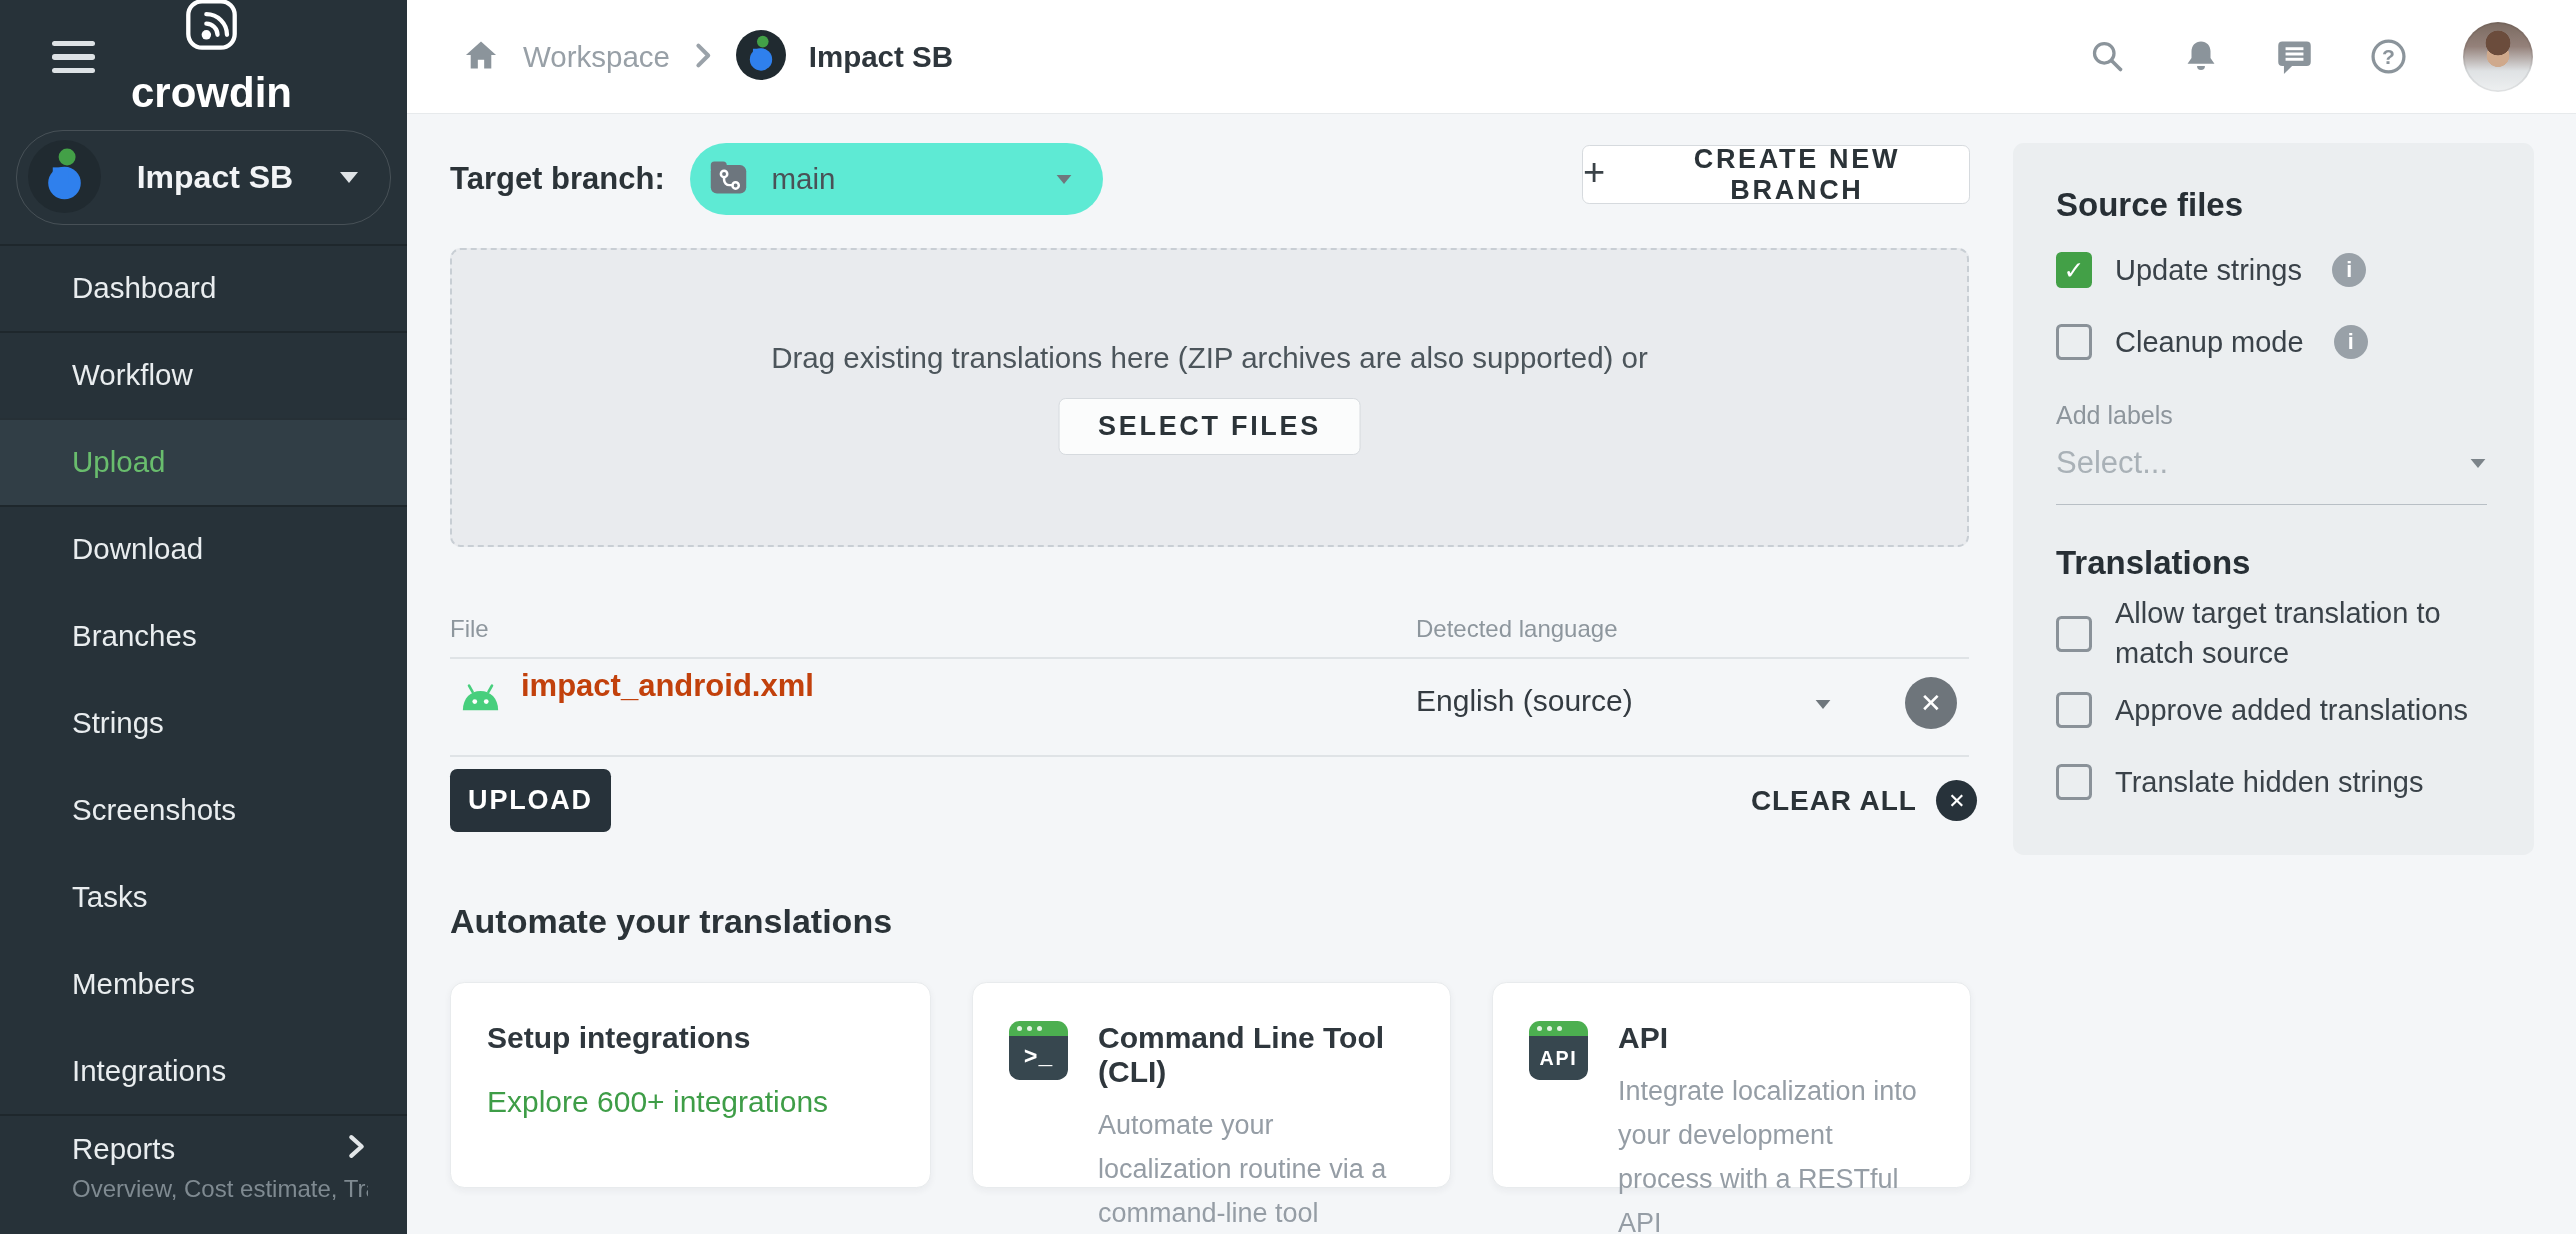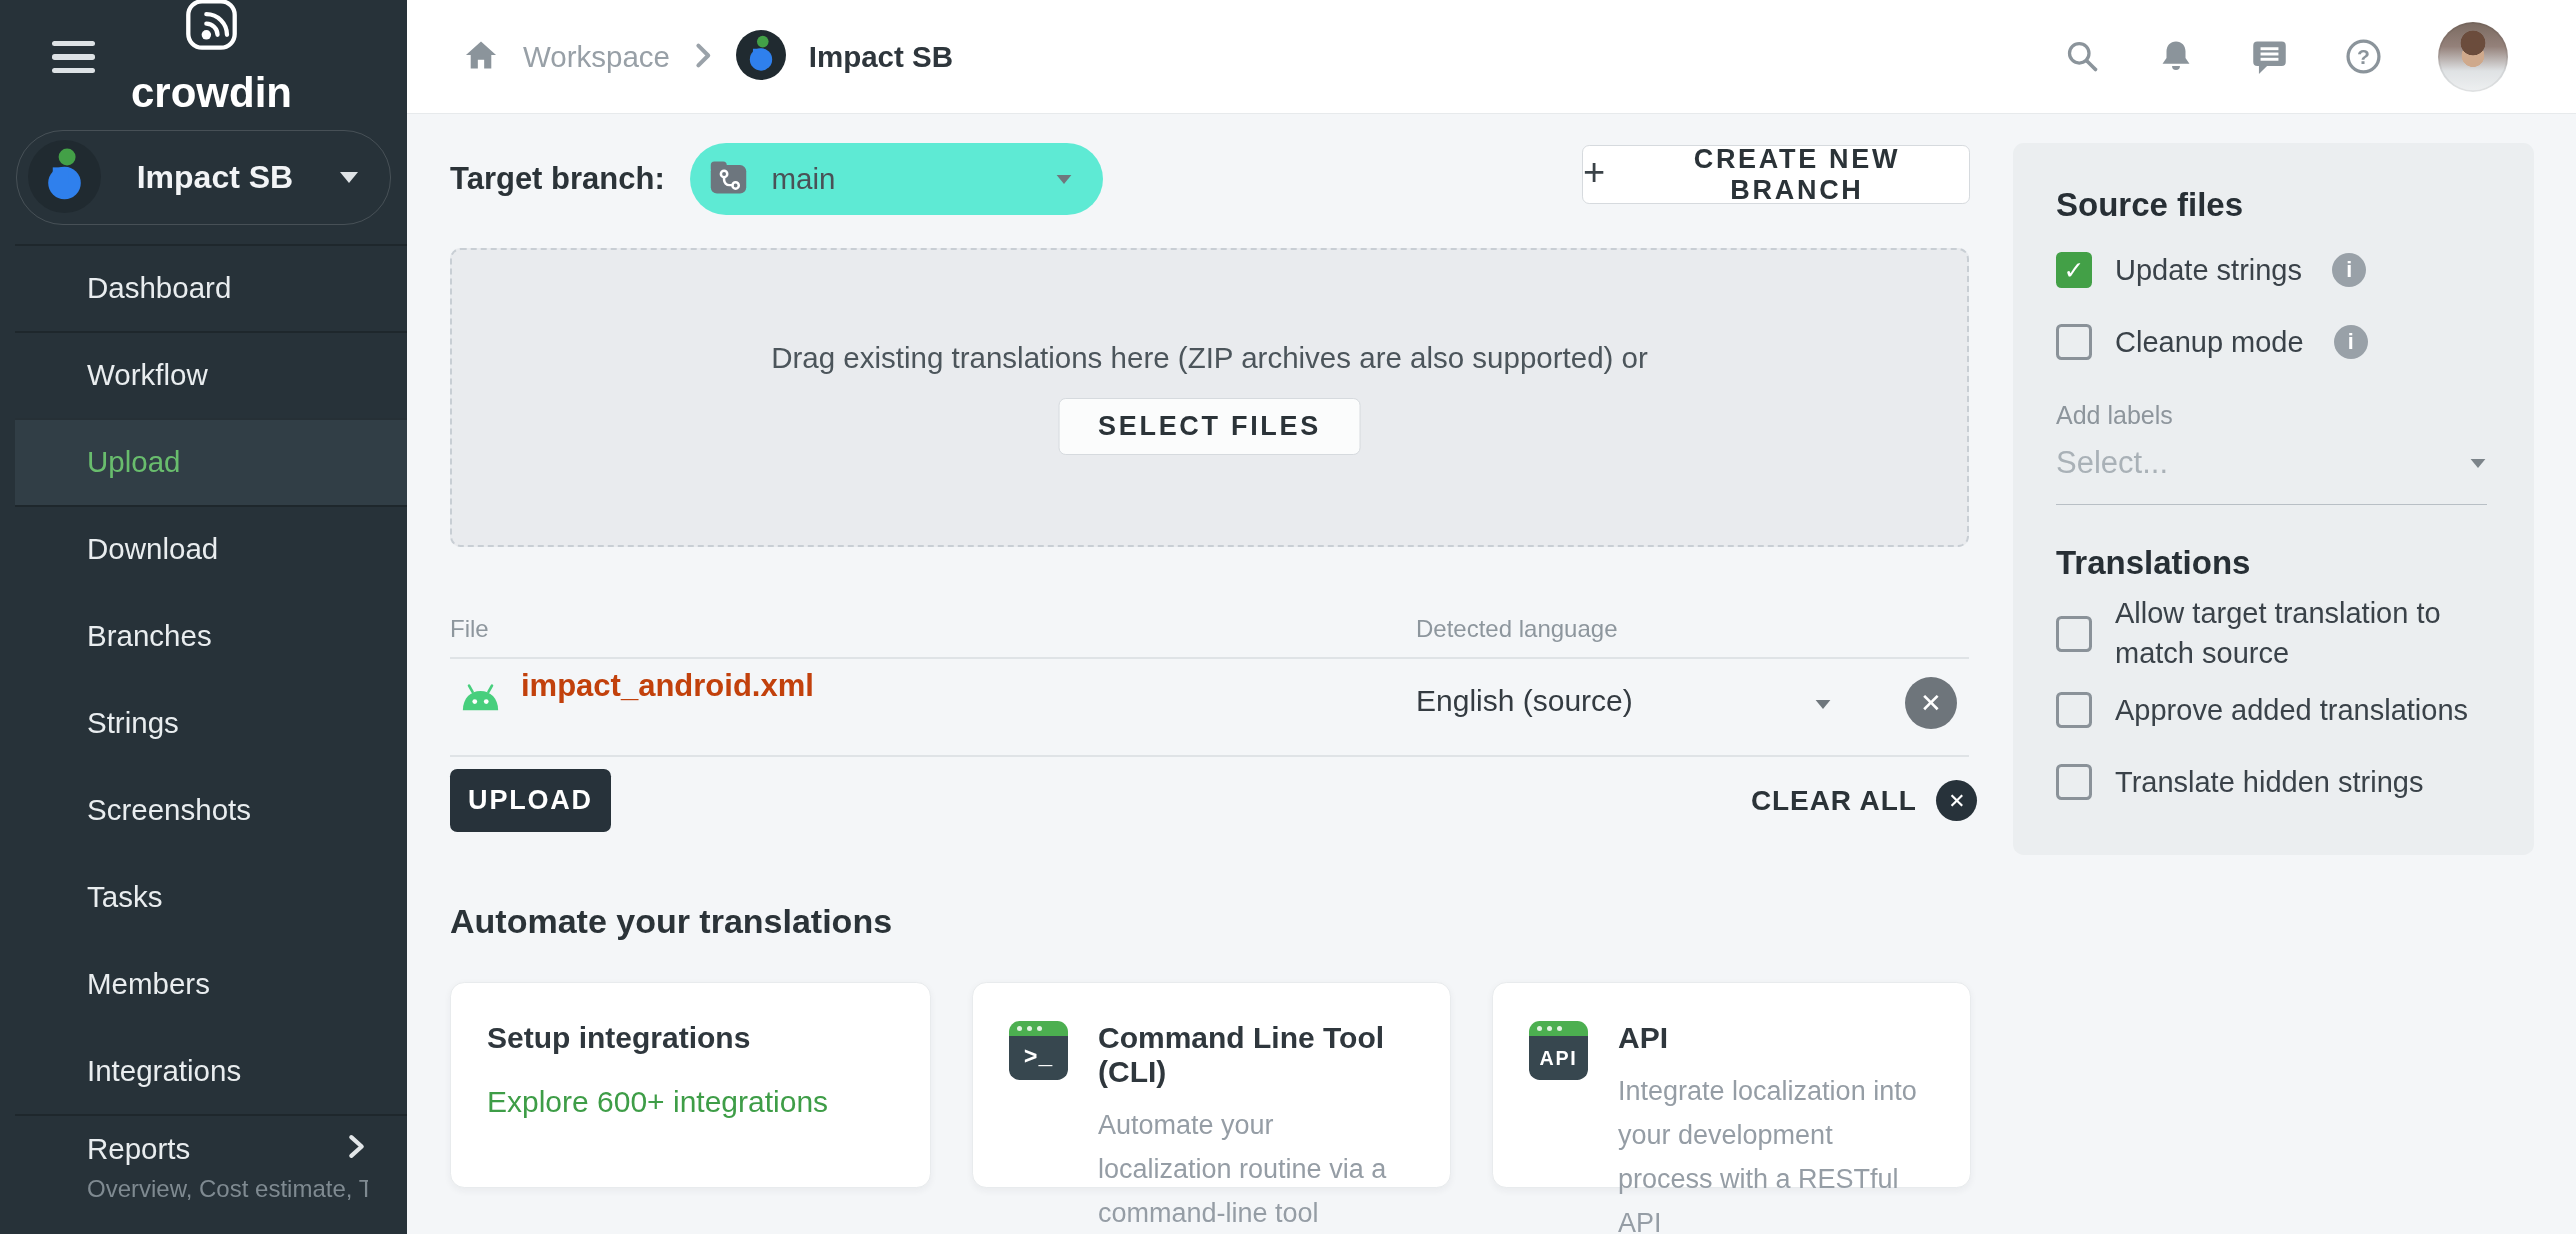--- a/index.html
+++ b/index.html
@@ -16,32 +16,32 @@
   .hamburger { display:flex; flex-direction:column; gap:8px; cursor:pointer; }
   .hamburger span { width:43px; height:5.4px; background:#dde2e5; border-radius:2.7px; }
   .logo { display:flex; align-items:center; gap:14.3px; cursor:pointer;flex-direction:column; }
   .logo-text { font-size:42px; font-weight:700; color:#ffffff; letter-spacing:0px; }
   .project-pill { position:absolute; left:16px; top:130px; width:375px; height:95px;
     border:1.8px solid rgba(255,255,255,0.15); border-radius:47px; display:flex; align-items:center;
     padding:0 32px 0 10.7px; cursor:pointer; }
   .project-name { margin-left:36px; font-size:32px; font-weight:600; color:#f2f4f6; }
   .caret { width:0; height:0; border-left:9.8px solid transparent; border-right:9.8px solid transparent; border-top:11.6px solid #dfe3e6; }
   .pill-caret { margin-left:auto; }
-  .nav { position:absolute; top:244px; left:15px; right:0; }
+  .nav { position:absolute; top:244px; left:0; right:0; }
   .nav-item { height:87px; display:flex; align-items:center; padding:0 39px 0 72px;
     color:#e9edef; font-size:29.5px; font-weight:500; position:relative; cursor:pointer; }
   .nav-item.divider::before { content:""; position:absolute; top:0; left:0; right:0; height:1.8px; background:rgba(0,0,0,0.22); }
   .nav-item.active { background:#313e46; color:#69bd6d; }
   .nav-item.reports { height:107px; flex-direction:column; align-items:stretch; justify-content:center; gap:9px; }
   .reports-head { display:flex; width:100%; }
   .reports-chevron { margin-left:auto; }
   .reports-sub { font-size:24px; font-weight:400; color:#7f8a91; white-space:nowrap; overflow:hidden; max-width:313px; }
   
   .topbar { position:absolute; left:407px; right:0; top:0; height:114px; background:#ffffff;
-    border-bottom:1.8px solid #e7eaec; display:flex; align-items:center; padding:0 68px 0 55px; }
+    border-bottom:1.8px solid #e7eaec; display:flex; align-items:center; padding:0 43px 0 55px; }
   .crumb { display:flex; align-items:center; gap:23px; }
   .crumb-label { font-size:29.5px; color:#98a0a7; }
   .crumb-project { font-size:29.5px; font-weight:600; color:#2e363c; }
   .top-icons { margin-left:auto; display:flex; align-items:center; gap:55px; }
   .top-icons .tbtn { cursor:pointer; display:flex; align-items:center; }
   .avatar { width:70px; height:70px; border-radius:50%; cursor:pointer;
     background:
       radial-gradient(circle at 50% 30%, #6b4c3c 0 20%, transparent 21%),
       radial-gradient(circle at 50% 48%, #cfa98c 0 22%, transparent 23%),
       linear-gradient(180deg,#7a6a60 0%, #94817a 35%, #dfe2e4 70%, #eef0f1 100%);

